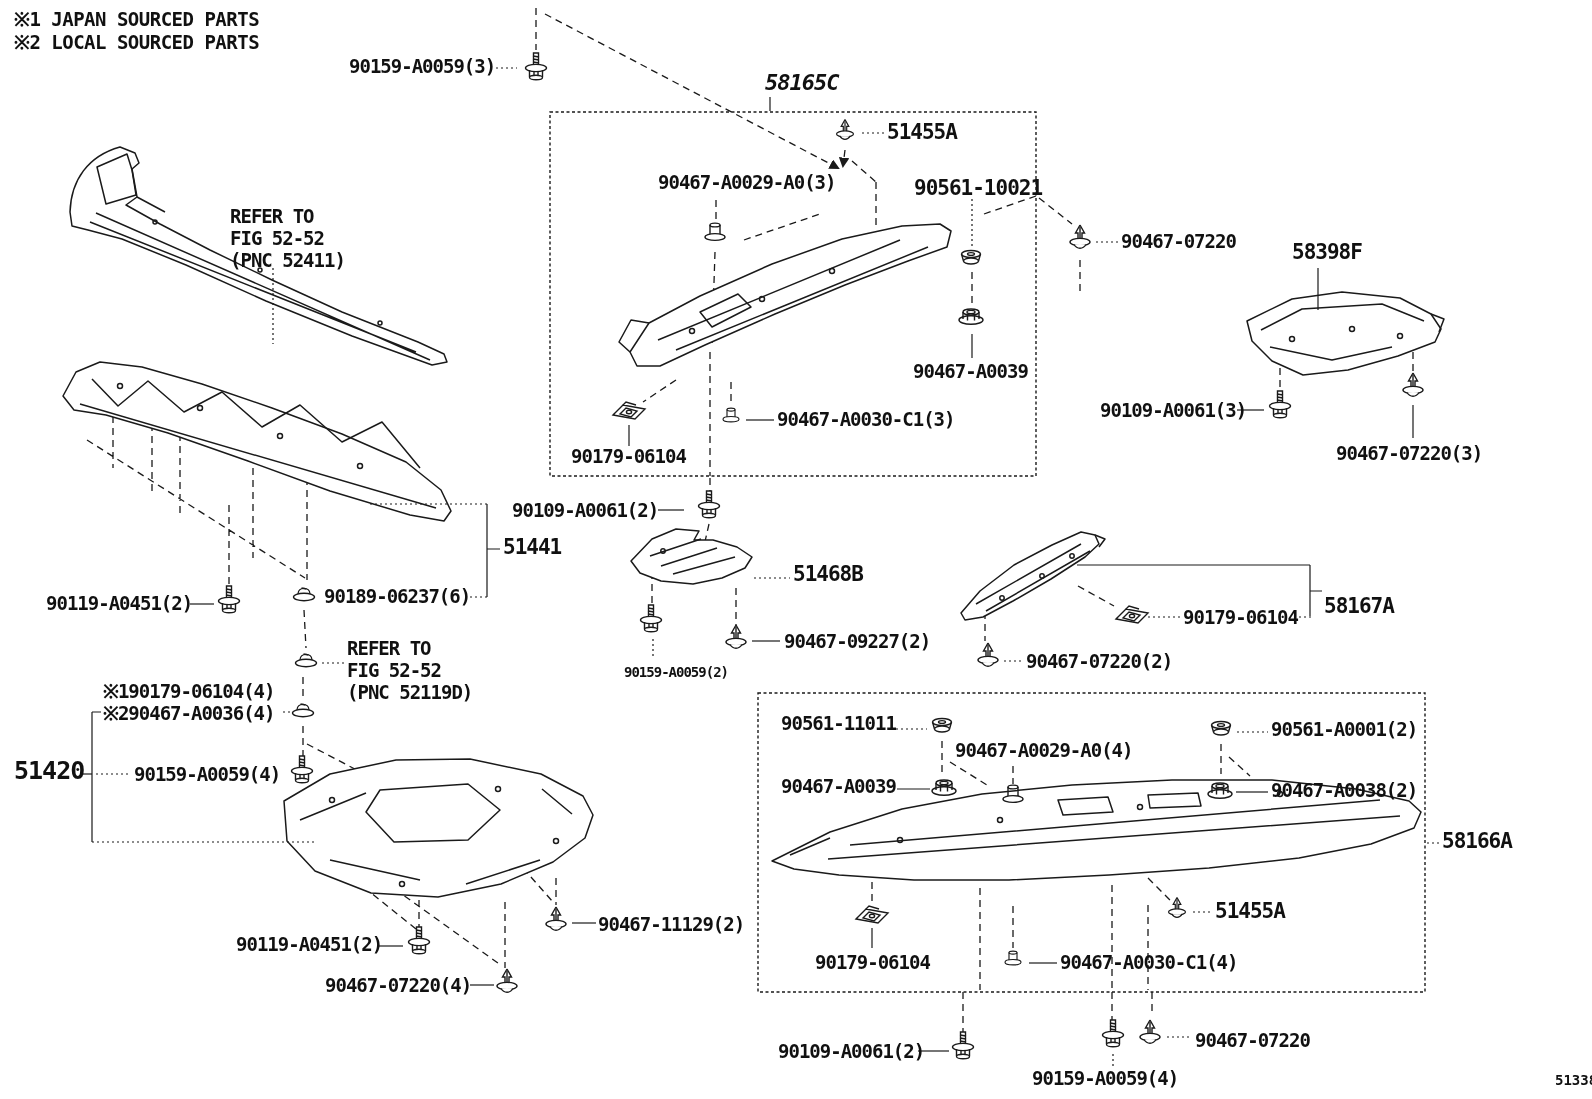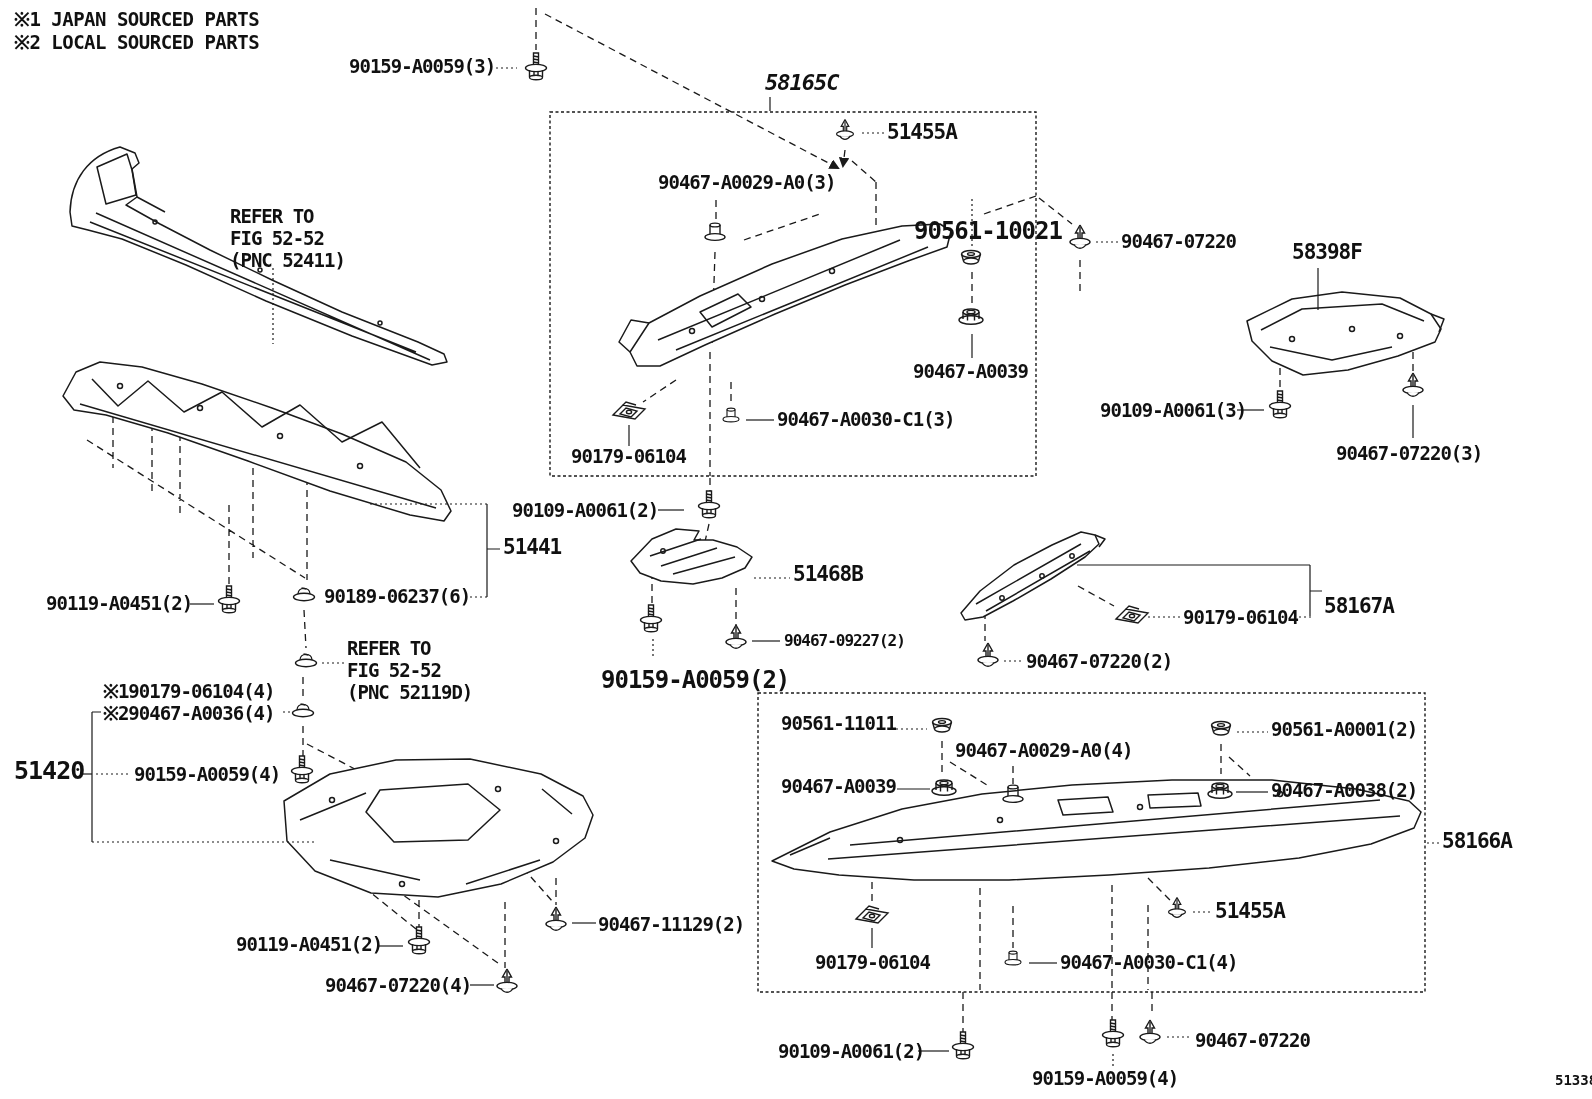--- a/index.html
+++ b/index.html
@@ -255,41 +255,41 @@
 <div id="legend">
   <div>※1 JAPAN SOURCED PARTS</div>
   <div>※2 LOCAL SOURCED PARTS</div>
 </div>
 
 <div id="labels">
     <div class="lbl" style="left: 349px; top: 55px; font-size: 19px;">90159-A0059(3)</div>
     <div class="lbl" style="left: 765px; top: 72px; font-size: 22px; font-style: italic;">58165C</div>
     <div class="lbl" style="left: 887px; top: 121px; font-size: 21px;">51455A</div>
     <div class="lbl" style="left: 658px; top: 171px; font-size: 19px;">90467-A0029-A0(3)</div>
-    <div class="lbl" style="left: 914px; top: 177px; font-size: 24px; margin-top: 43px;">90561-10021</div>
+    <div class="lbl" style="left: 914px; top: 177px; font-size: 21px;">90561-10021</div>
     <div class="lbl" style="left: 1121px; top: 230px; font-size: 19px;">90467-07220</div>
     <div class="lbl" style="left: 1292px; top: 241px; font-size: 21px;">58398F</div>
     <div class="lbl" style="left: 913px; top: 360px; font-size: 19px;">90467-A0039</div>
     <div class="lbl" style="left: 777px; top: 408px; font-size: 19px;">90467-A0030-C1(3)</div>
     <div class="lbl" style="left: 571px; top: 445px; font-size: 19px;">90179-06104</div>
     <div class="lbl" style="left: 1100px; top: 399px; font-size: 19px;">90109-A0061(3)</div>
     <div class="lbl" style="left: 1336px; top: 442px; font-size: 19px;">90467-07220(3)</div>
     <div class="lbl" style="left: 512px; top: 499px; font-size: 19px;">90109-A0061(2)</div>
     <div class="lbl" style="left: 503px; top: 536px; font-size: 21px;">51441</div>
     <div class="lbl" style="left: 46px; top: 592px; font-size: 19px;">90119-A0451(2)</div>
     <div class="lbl" style="left: 324px; top: 585px; font-size: 19px;">90189-06237(6)</div>
     <div class="lbl" style="left: 230px; top: 205px; font-size: 19px;">REFER TO
 FIG 52-52
 (PNC 52411)</div>
     <div class="lbl" style="left: 347px; top: 637px; font-size: 19px;">REFER TO
 FIG 52-52
 (PNC 52119D)</div>
     <div class="lbl" style="left: 793px; top: 563px; font-size: 21px;">51468B</div>
-    <div class="lbl" style="left: 784px; top: 630px; font-size: 16px;">90467-09227(2)</div>
-    <div class="lbl" style="left: 601px; top: 661px; font-size: 24px; margin-top: 8px;">90159-A0059(2)</div>
+    <div class="lbl" style="left: 784px; top: 630px; font-size: 19px;">90467-09227(2)</div>
+    <div class="lbl" style="left: 624px; top: 661px; font-size: 14px;">90159-A0059(2)</div>
     <div class="lbl" style="left: 1324px; top: 579px; font-size: 21px; margin-top: 16px;">58167A</div>
     <div class="lbl" style="left: 1183px; top: 606px; font-size: 19px;">90179-06104</div>
     <div class="lbl" style="left: 1026px; top: 650px; font-size: 19px;">90467-07220(2)</div>
     <div class="lbl" style="left: 103px; top: 680px; font-size: 19px;">※190179-06104(4)</div>
     <div class="lbl" style="left: 103px; top: 702px; font-size: 19px;">※290467-A0036(4)</div>
     <div class="lbl" style="left: 14px; top: 760px; font-size: 25px;">51420</div>
     <div class="lbl" style="left: 134px; top: 763px; font-size: 19px;">90159-A0059(4)</div>
     <div class="lbl" style="left: 236px; top: 933px; font-size: 19px;">90119-A0451(2)</div>
     <div class="lbl" style="left: 325px; top: 974px; font-size: 19px;">90467-07220(4)</div>
     <div class="lbl" style="left: 598px; top: 913px; font-size: 19px;">90467-11129(2)</div>

